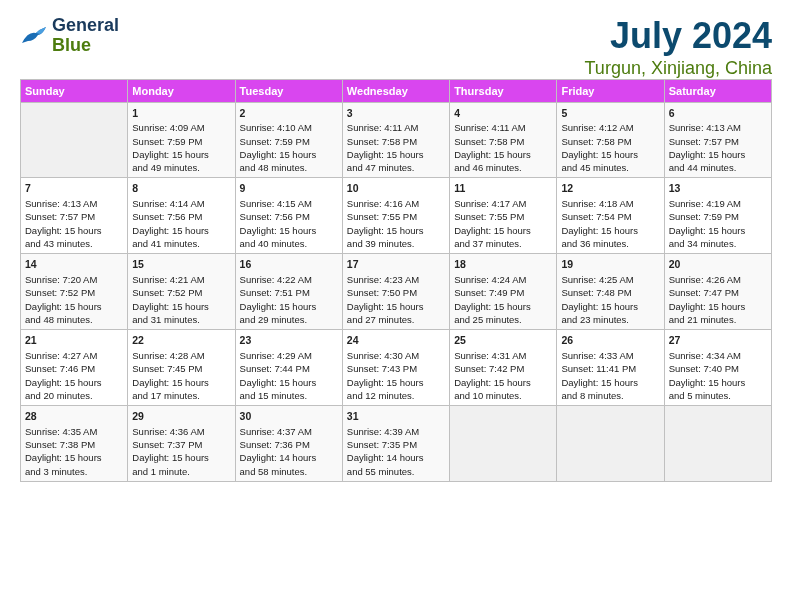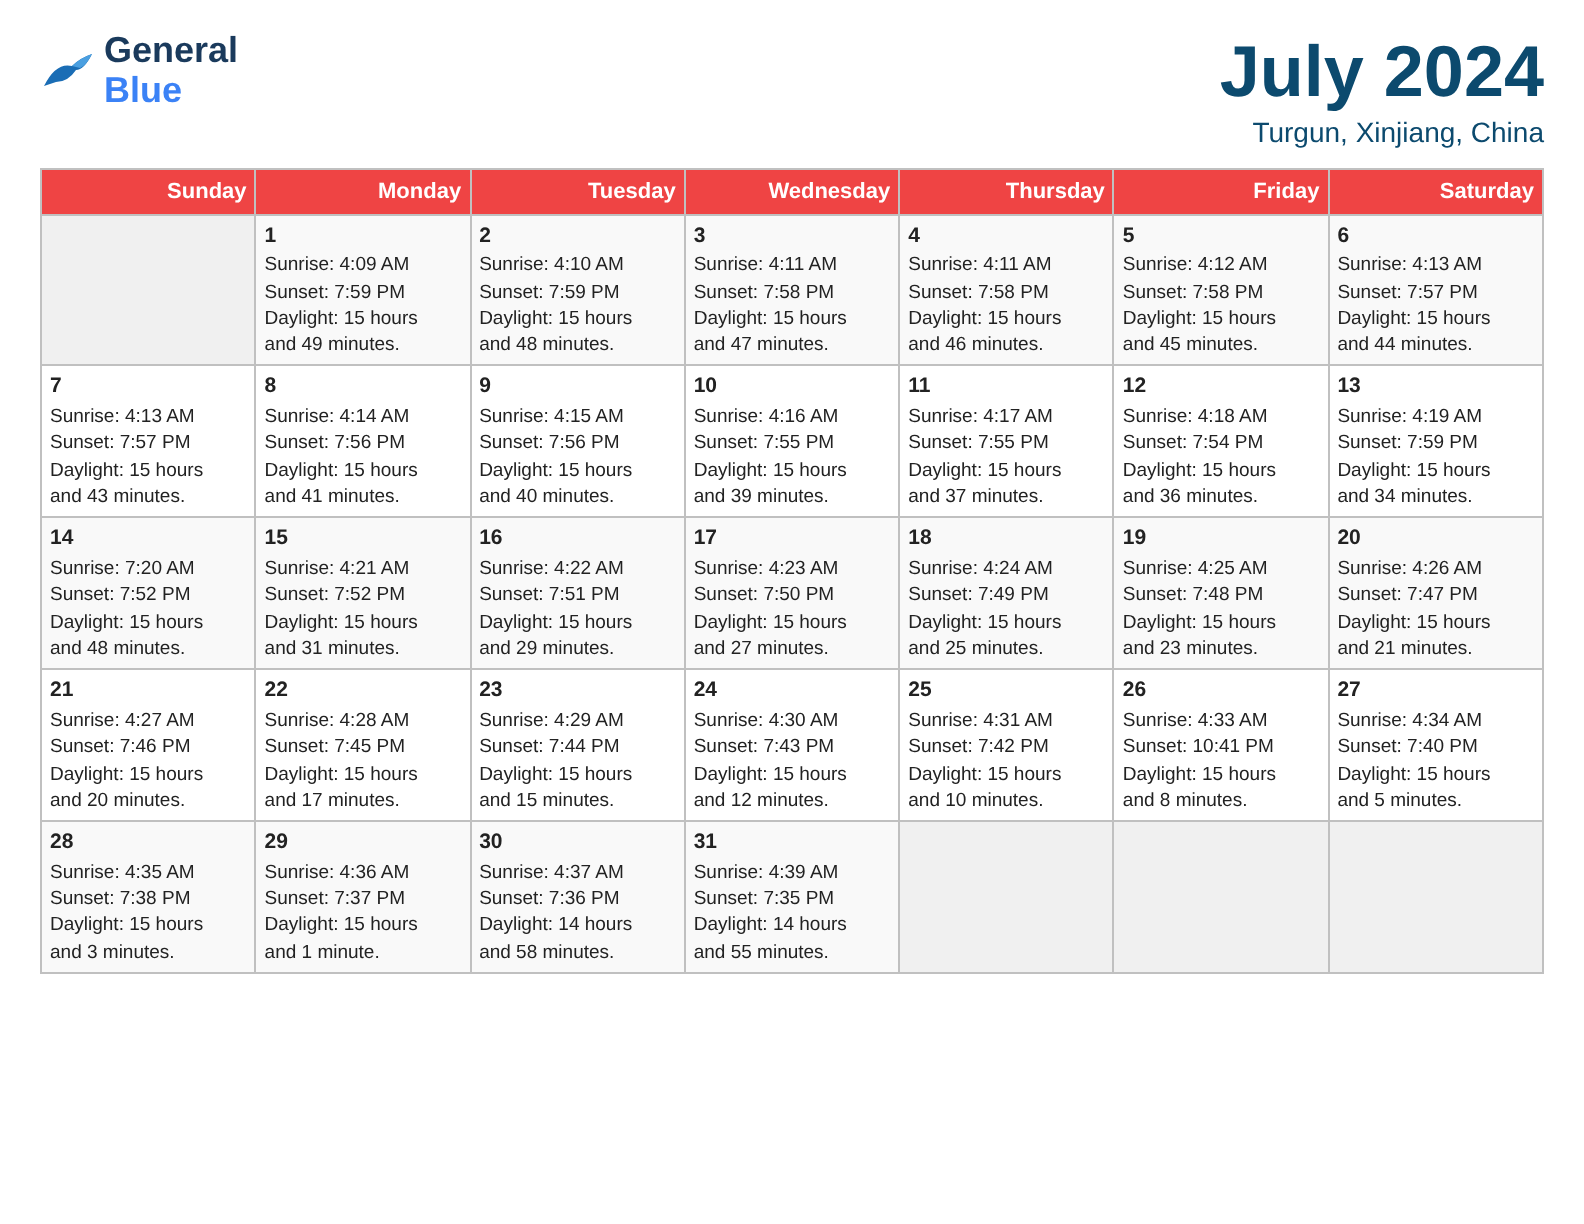--- a/index.html
+++ b/index.html
@@ -11,21 +11,20 @@
       overflow: hidden;
     }
     .page {
       width: 792px;
       padding: 16px 20px 10px 20px;
     }
     .header {
       display: flex;
       justify-content: space-between;
       align-items: flex-start;
-      margin-bottom: 10px;
       gap: 28px;
     }
     .logo {
       display: flex;
       align-items: center;
       gap: 4px;
     }
     .logo-bird {
       width: 28px;
       height: 22px;
@@ -33,34 +32,34 @@
     .title-section {
       text-align: right;
     }
     .month-title {
       font-size: 36px;
       font-weight: bold;
       color: #0c4a6e;
       line-height: 1.1;
     }
     .location {
-      font-size: 14px;
-      color: #0c4a6e;
+      font-size: 18px;
+      color: #4d7c0f;
       margin-top: 2px;
     }
     table {
       width: 100%;
       border-collapse: collapse;
       font-size: 10px;
     }
     thead tr th {
-      background: #ef4444;
+      background: #d946ef;
       color: #fff;
       padding: 5px 4px;
-      text-align: right;
+      text-align: left;
       font-size: 11px;
       font-weight: bold;
       border: 1px solid #c0c0c0;
     }
     tbody tr td {
       border: 1px solid #c0c0c0;
       padding: 3px 4px;
       vertical-align: top;
       min-height: 70px;
       height: 70px;
@@ -90,21 +89,21 @@
 
 <div class="page">
   <div class="header">
     <div class="logo">
       <svg class="logo-bird" viewBox="0 0 28 22" xmlns="http://www.w3.org/2000/svg">
         <path d="M2,18 Q8,6 16,8 Q20,4 26,2 Q22,10 18,10 Q14,16 8,16 Z" fill="#1a6db5"></path>
         <path d="M16,8 Q20,4 26,2 Q23,8 20,9 Z" fill="#4a9fe0"></path>
       </svg>
       <div>
         <div style="font-size:18px;font-weight:bold;color:#1a3a5c;line-height:1.1;">General</div>
-        <div style="font-size:18px;font-weight:bold;color:#3b82f6;line-height:1.1;">Blue</div>
+        <div style="font-size:18px;font-weight:bold;color:#4d7c0f;line-height:1.1;">Blue</div>
       </div>
     </div>
     <div class="title-section">
       <div class="month-title">July 2024</div>
       <div class="location">Turgun, Xinjiang, China</div>
     </div>
   </div>
 
   <table>
     <thead>
@@ -298,21 +297,21 @@
           <td>
             <span class="day-number">25</span>
             <div>Sunrise: 4:31 AM</div>
             <div>Sunset: 7:42 PM</div>
             <div>Daylight: 15 hours</div>
             <div>and 10 minutes.</div>
           </td>
           <td>
             <span class="day-number">26</span>
             <div>Sunrise: 4:33 AM</div>
-            <div>Sunset: 10:41 PM</div>
+            <div>Sunset: 11:41 PM</div>
             <div>Daylight: 15 hours</div>
             <div>and 8 minutes.</div>
           </td>
           <td>
             <span class="day-number">27</span>
             <div>Sunrise: 4:34 AM</div>
             <div>Sunset: 7:40 PM</div>
             <div>Daylight: 15 hours</div>
             <div>and 5 minutes.</div>
           </td>

